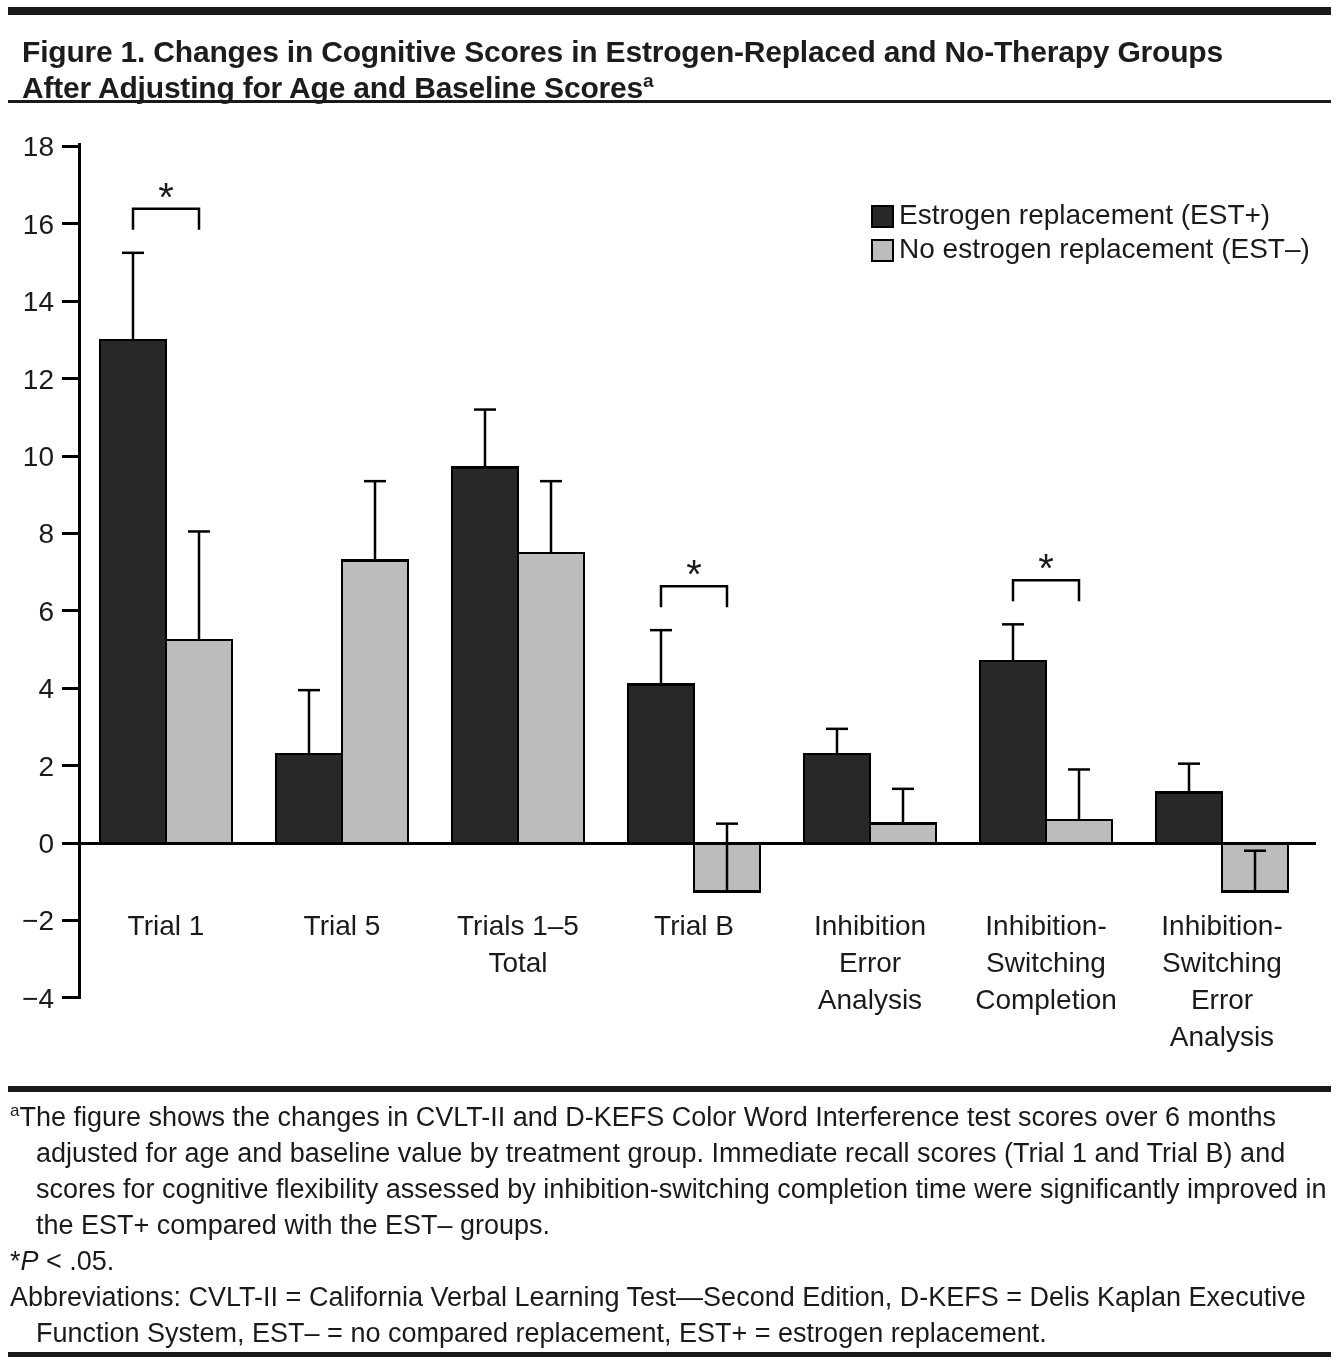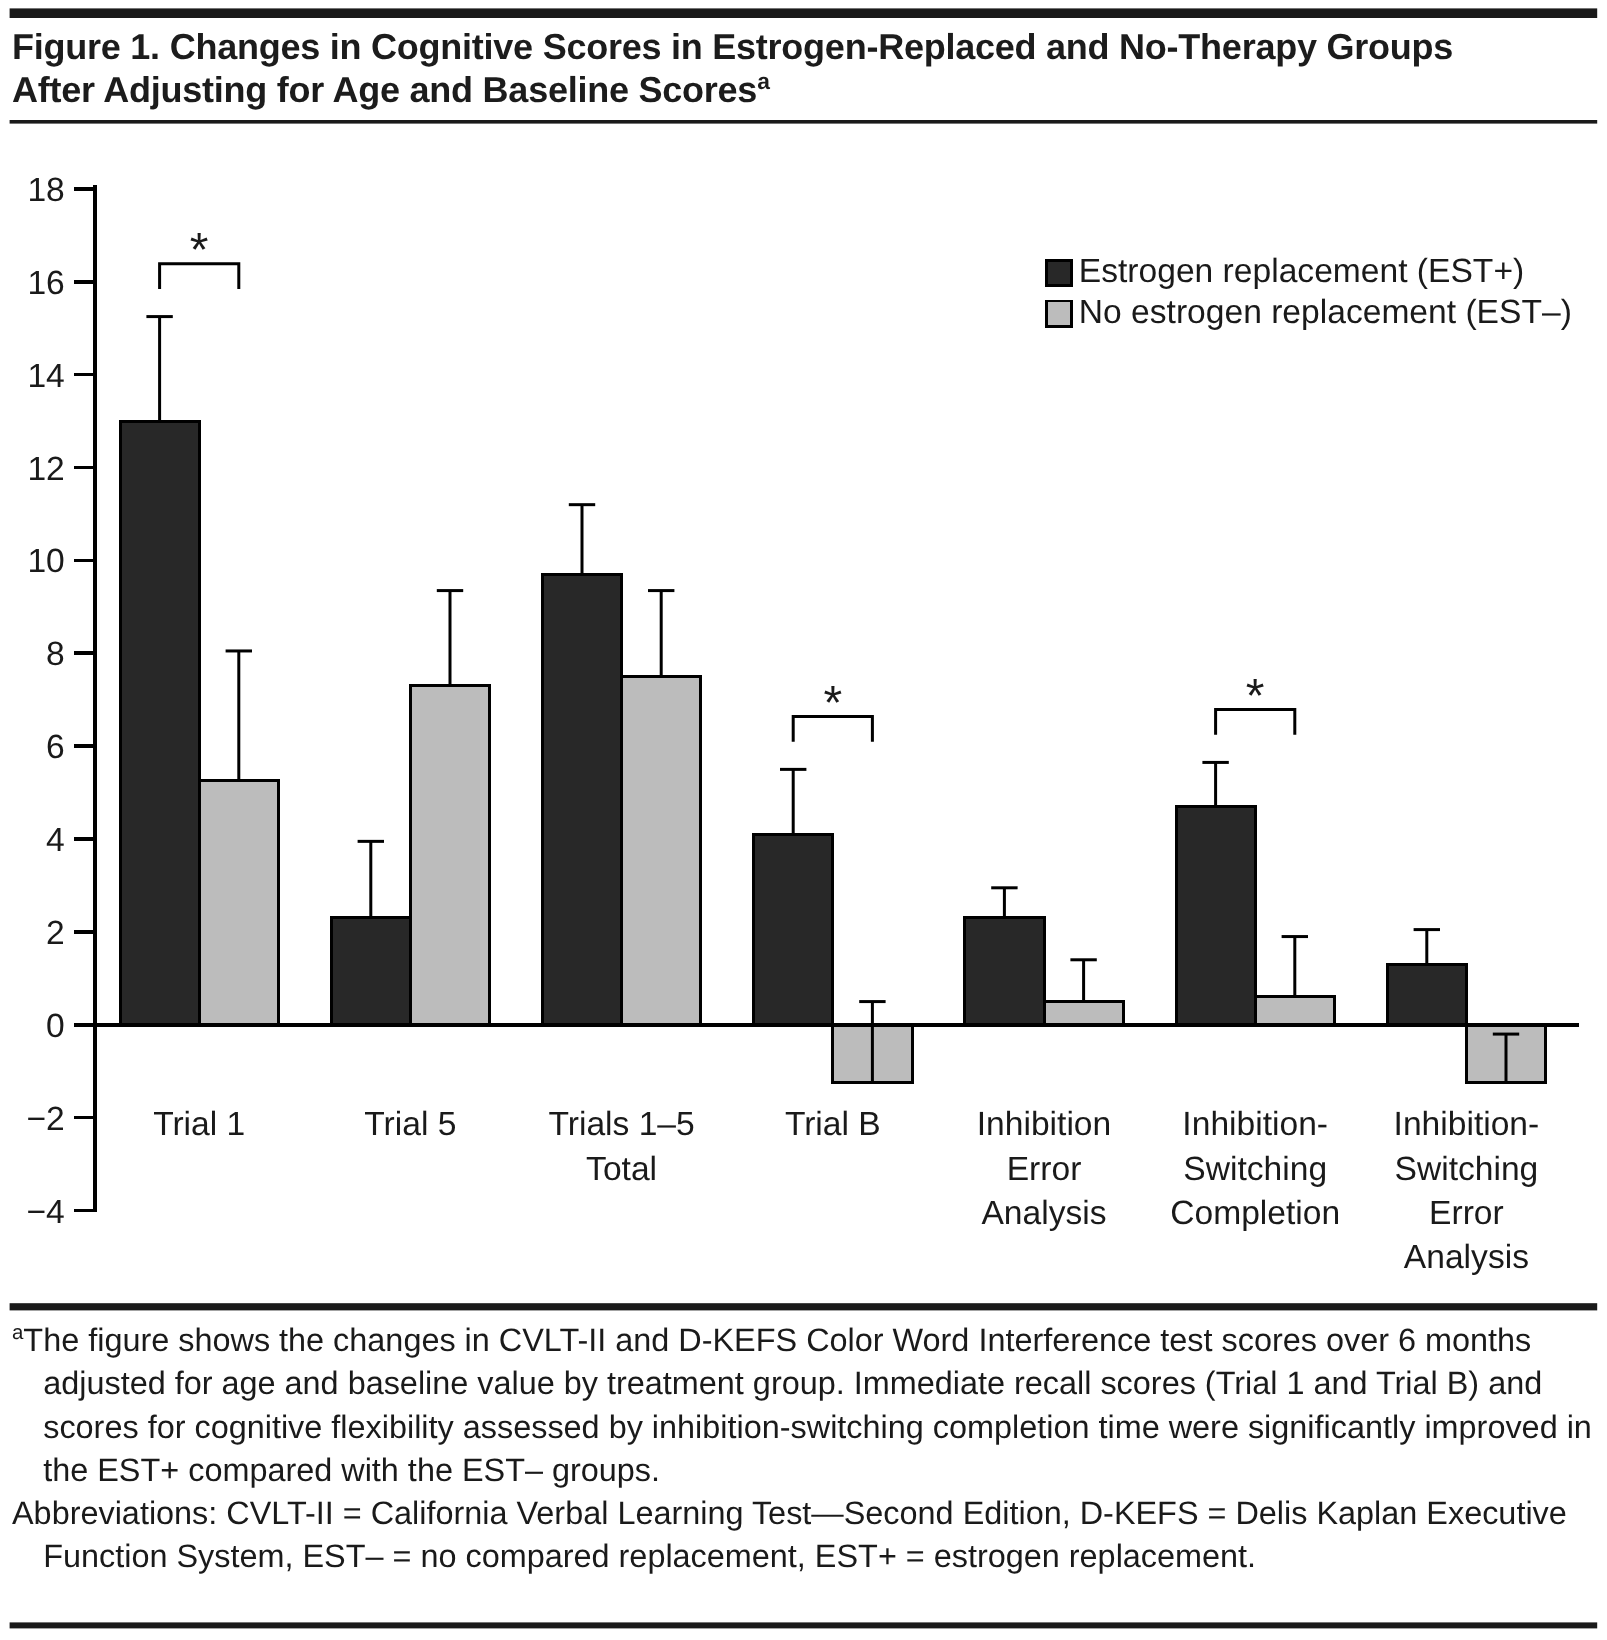--- a/index.html
+++ b/index.html
@@ -6,25 +6,25 @@
   .page{
     position:relative;width:1339px;height:1367px;background:#ffffff;
     font-family:"Liberation Sans",sans-serif;color:#1a1a1a;overflow:hidden;
   }
   .rule{position:absolute;background:#1a1a1a;}
   .top-rule{left:8px;top:7px;width:1323px;height:8px;}
   .title-rule{left:8px;top:100px;width:1323px;height:3px;}
   .foot-rule{left:8px;top:1086px;width:1323px;height:6px;}
   .bottom-rule{left:8px;top:1352px;width:1323px;height:5px;}
   .title{
-    position:absolute;left:10px;top:22px;width:1265px;margin:0;
+    position:absolute;left:10px;top:22px;width:1265px;margin:12px;
     font-size:30px;line-height:36px;font-weight:bold;color:#1c1c1c;letter-spacing:-0.2px;
   }
   .title sup{font-size:19px;line-height:0;}
-  .chart-wrap{position:absolute;left:0;top:130px;width:1339px;height:950px;margin-top:11px;}
+  .chart-wrap{position:absolute;left:0;top:130px;width:1339px;height:950px;}
   #chart-svg text{font-family:"Liberation Sans",sans-serif;}
   .footnotes{
     position:absolute;left:10px;top:1099px;width:1318px;
     font-size:27px;line-height:36px;color:#1a1a1a;
   }
   .footnotes p{margin:0;}
   .hang{padding-left:26px;text-indent:-26px;}
   .footnotes sup{font-size:17px;line-height:0;}
   .fn-italic{font-style:italic;}
 </style>
@@ -126,18 +126,19 @@
         <text x="899" y="94" font-size="28" fill="#1a1a1a">Estrogen replacement (EST+)</text>
         <rect x="872" y="110" width="21" height="21" fill="#bcbcbc" stroke="#000" stroke-width="2" shape-rendering="crispEdges"></rect>
         <text x="899" y="128" font-size="28" fill="#1a1a1a">No estrogen replacement (EST–)</text>
       </svg>
   </div>
 
   <div class="rule foot-rule"></div>
 
   <div class="footnotes">
     <p class="hang"><sup>a</sup><span>The figure shows the changes in CVLT-II and D-KEFS Color Word Interference test scores over 6 months adjusted for age and baseline value by treatment group. Immediate recall scores (Trial 1 and Trial B) and scores for cognitive flexibility assessed by inhibition-switching completion time were significantly improved in the EST+ compared with the EST– groups.</span></p>
+    <p><span>*</span><span class="fn-italic">P</span><span> &lt; .05.</span></p>
     <p class="hang">Abbreviations: CVLT-II = California Verbal Learning Test—Second Edition, D-KEFS = Delis Kaplan Executive Function System, EST– = no compared replacement, EST+ = estrogen replacement.</p>
   </div>
 
   <div class="rule bottom-rule"></div>
 
 </div>
 
 </body></html>

